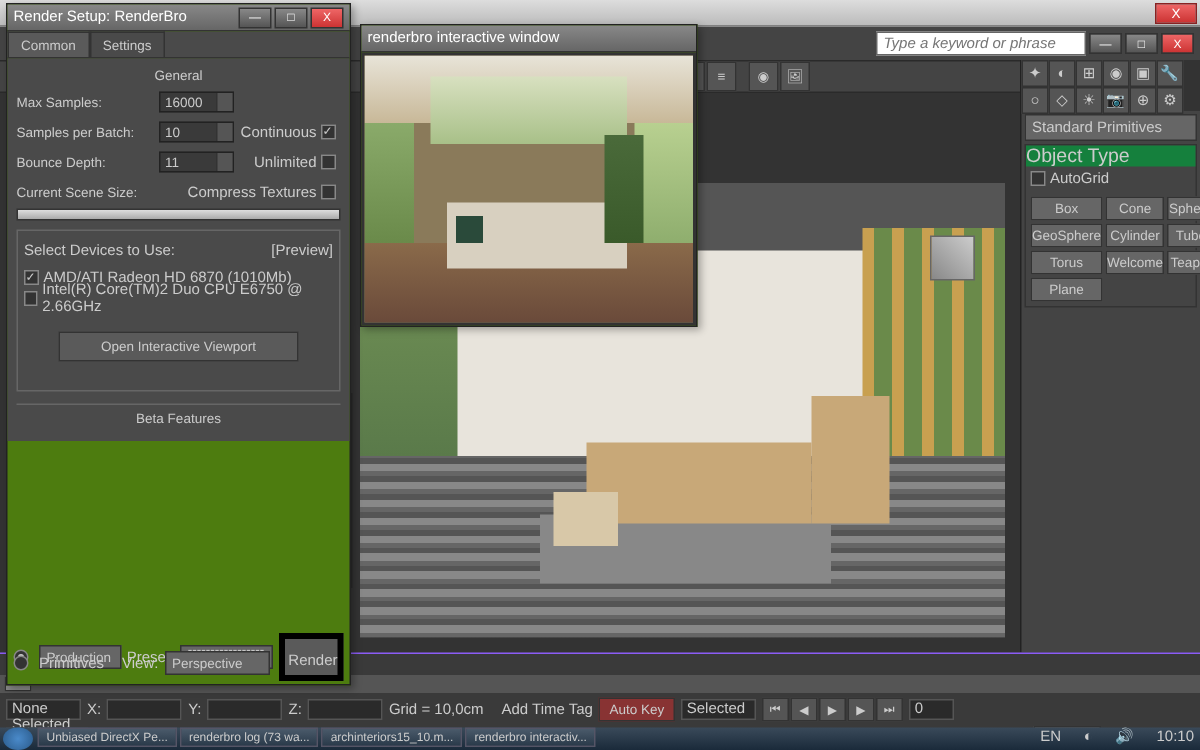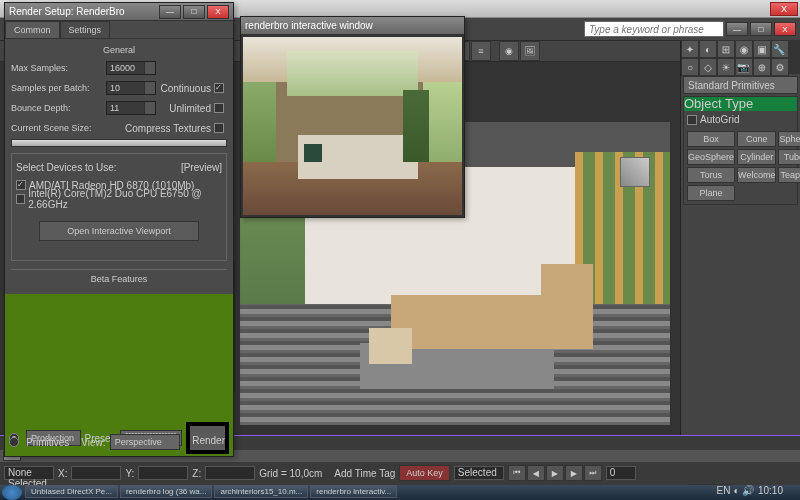--- a/index.html
+++ b/index.html
@@ -52,21 +52,21 @@
 .tl-controls{display:flex;align-items:center;height:22px;padding:0 4px;gap:4px}
 .tl-input{width:50px;height:14px;background:#2a2a2a;border:1px solid #555;padding:0 3px}
 .tl-status{flex:1;font-size:9px;color:#999}
 .tl-key-btn{padding:2px 6px;background:#666;border:1px solid #333;font-size:9px}
 .play-btns{display:flex;gap:1px}
 .play-btn{width:18px;height:16px;background:#555;border:1px solid #333;font-size:8px;display:flex;align-items:center;justify-content:center}
 
 #taskbar{position:absolute;bottom:0;left:0;right:0;height:15px;background:linear-gradient(#3a4a5a,#1a2a3a);display:flex;align-items:flex-start}
 .start-orb{width:20px;height:15px;background:radial-gradient(circle,#4a8aca,#2a5a8a);border-radius:50%;margin:0 2px}
 .task-item{height:13px;padding:0 5px;background:linear-gradient(#4a5a6a,#2a3a4a);border:1px solid #556;margin:0 1px;font-size:8px;line-height:11px;max-width:100px;overflow:hidden;white-space:nowrap}
-.tray{margin-left:auto;display:flex;align-items:center;gap:3px;padding-right:17px;font-size:8px;color:#fff}
+.tray{margin-left:auto;display:flex;align-items:center;gap:15px;padding-right:4px;font-size:8px;color:#fff}
 
 #render-setup{left:4px;top:2px;width:230px;height:455px}
 .rs-tabs{display:flex;height:18px;background:#4a4a4a;border-bottom:1px solid #333}
 .rs-tab{padding:3px 8px;border:1px solid #333;border-bottom:none;background:#5a5a5a;font-size:9px}
 .rs-tab.active{background:#4a4a4a}
 .rs-body{padding:6px;background:#4a4a4a}
 .rs-sec-hdr{text-align:center;font-size:9px;margin-bottom:4px}
 .rs-row{display:flex;align-items:center;height:18px;margin-bottom:2px}
 .rs-label{width:95px;font-size:9px}
 .rs-spin{width:50px;height:14px;background:#3a3a3a;border:1px solid #222;padding:0 3px;font-size:9px;display:flex;align-items:center;position:relative}
@@ -212,21 +212,21 @@
       <div class="tl-input" style="width:55px">Welcome t</div>
       <span class="tl-status">Click and drag to pan a non-camera view</span>
       <div class="tl-key-btn">Set Key</div>
       <span>Key Filters...</span>
     </div>
   </div>
 
   <div id="taskbar">
     <div class="start-orb"></div>
     <div class="task-item">Unbiased DirectX Pe...</div>
-    <div class="task-item">renderbro log (36 wa...</div>
+    <div class="task-item">renderbro log (73 wa...</div>
     <div class="task-item">archinteriors15_10.m...</div>
     <div class="task-item">renderbro interactiv...</div>
     <div class="tray">
       <span>EN</span>
       <span>◐</span>
       <span>🔊</span>
       <span>10:10</span>
     </div>
   </div>
 </div>

